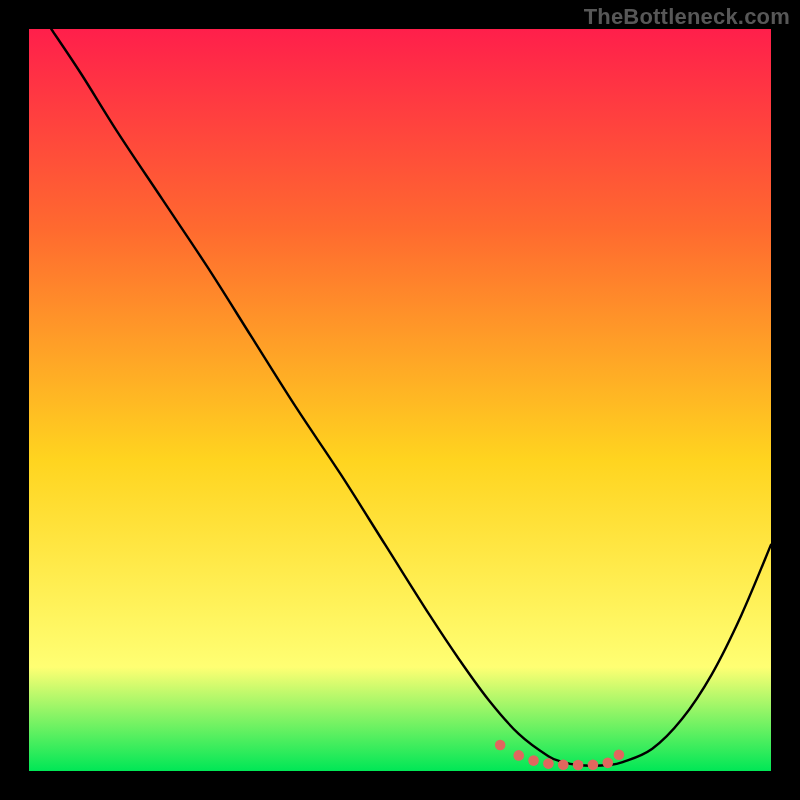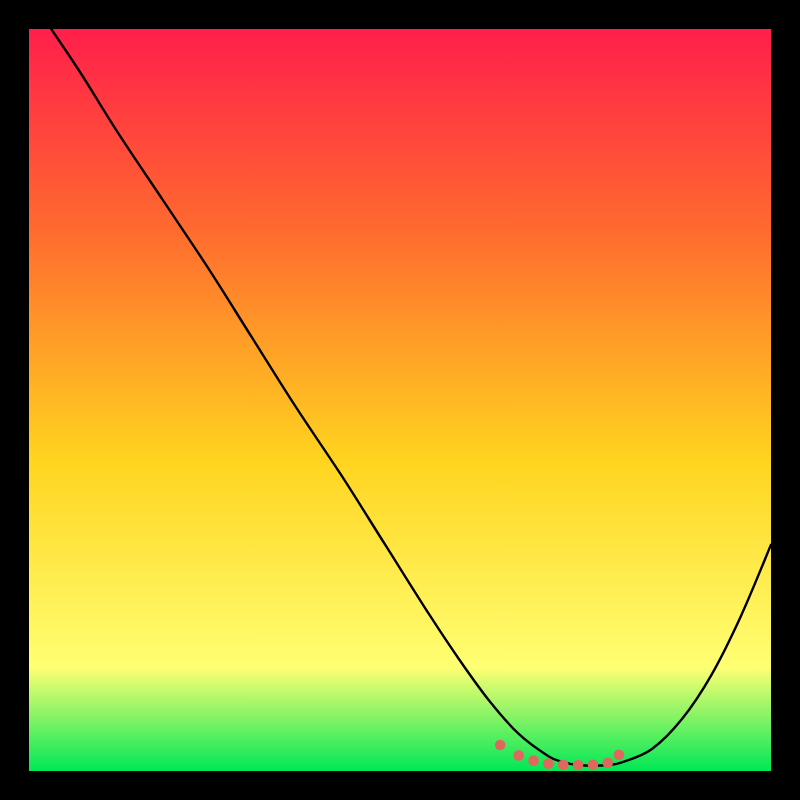--- a/index.html
+++ b/index.html
@@ -33,20 +33,21 @@
     top: 29px;
     width: 742px;
     height: 742px;
   }
 </style>
 </head>
 <body>
 
 <div class="frame">
 
+  <div class="watermark">TheBottleneck.com</div>
 
   <svg class="plot" viewBox="0 0 742 742" preserveAspectRatio="none">
     <defs>
       <linearGradient id="bg-grad" x1="0" y1="0" x2="0" y2="1">
         <stop id="g0" offset="0%" stop-color="#ff1f4b"></stop>
         <stop id="g1" offset="27%" stop-color="#ff6a2f"></stop>
         <stop id="g2" offset="58%" stop-color="#ffd41f"></stop>
         <stop id="g3" offset="86%" stop-color="#ffff73"></stop>
         <stop id="g4" offset="100%" stop-color="#00e756"></stop>
       </linearGradient>

